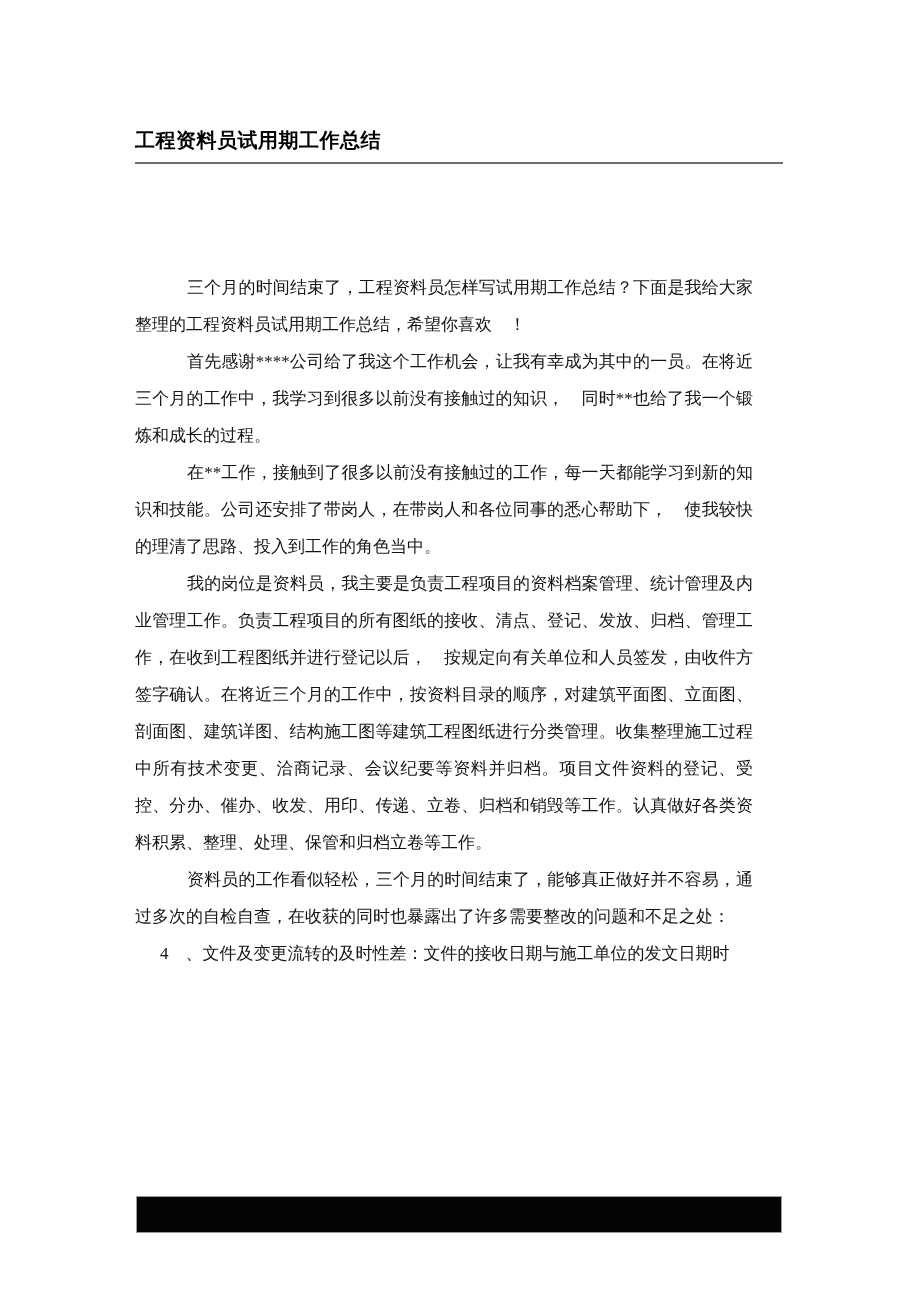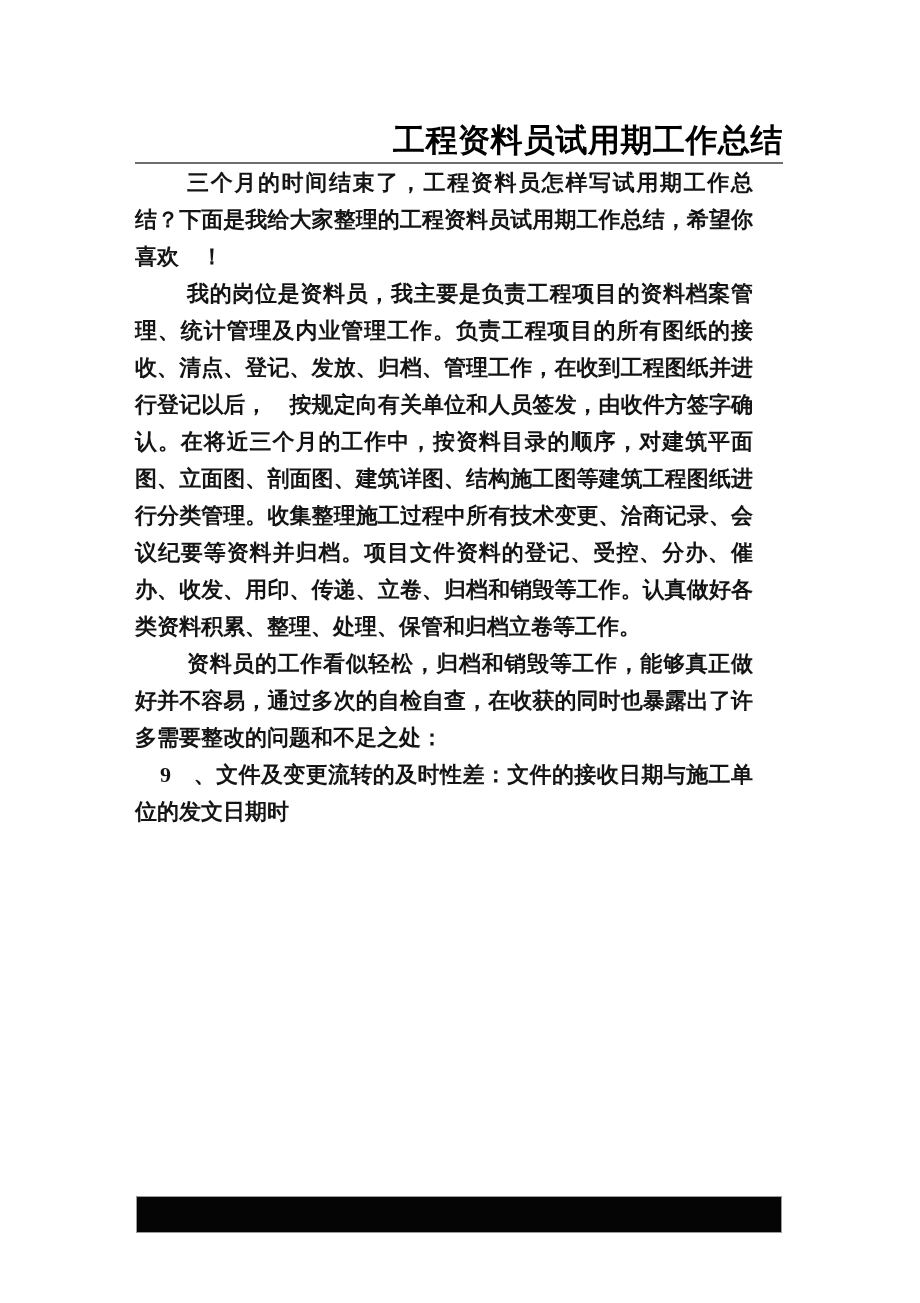--- a/index.html
+++ b/index.html
@@ -21,40 +21,40 @@
   }
   .doc {
     position: absolute;
     left: 135px;
     top: 0;
     width: 648px;
   }
   .doc-title {
     margin: 118px 0 0 0;
     padding: 0;
-    font-size: 32px;
+    font-size: 20px;
     font-weight: 700;
     line-height: 44px;
     letter-spacing: 0.5px;
-    text-align: right;
+    text-align: left;
     color: var(--title, #000000);
   }
   .title-rule {
     height: 0;
     border: none;
     border-top: 2px solid var(--rule, #6e6e6e);
     margin: 0;
   }
   .body-text {
+    margin-top: 105px;
     width: 618px;
-    font-size: 22px;
+    font-size: 17px;
     line-height: 37px;
     color: var(--text, #141414);
     text-align: justify;
-    font-weight: bold;
   }
   .para {
     margin: 0;
     padding: 0;
     text-indent: 52px;
   }
   .para.numbered {
     text-indent: 25px;
   }
   .redaction-bar {
@@ -70,19 +70,21 @@
 </style>
 </head>
 <body>
 
 <div class="page">
   <div class="doc">
     <h1 class="doc-title">工程资料员试用期工作总结</h1>
     <div class="title-rule"></div>
     <div class="body-text">
         <p class="para normal">三个月的时间结束了，工程资料员怎样写试用期工作总结？下面是我给大家整理的工程资料员试用期工作总结，希望你喜欢　！</p>
+        <p class="para normal">首先感谢****公司给了我这个工作机会，让我有幸成为其中的一员。在将近三个月的工作中，我学习到很多以前没有接触过的知识，　同时**也给了我一个锻炼和成长的过程。</p>
+        <p class="para normal">在**工作，接触到了很多以前没有接触过的工作，每一天都能学习到新的知识和技能。公司还安排了带岗人，在带岗人和各位同事的悉心帮助下，　使我较快的理清了思路、投入到工作的角色当中。</p>
         <p class="para normal">我的岗位是资料员，我主要是负责工程项目的资料档案管理、统计管理及内业管理工作。负责工程项目的所有图纸的接收、清点、登记、发放、归档、管理工作，在收到工程图纸并进行登记以后，　按规定向有关单位和人员签发，由收件方签字确认。在将近三个月的工作中，按资料目录的顺序，对建筑平面图、立面图、剖面图、建筑详图、结构施工图等建筑工程图纸进行分类管理。收集整理施工过程中所有技术变更、洽商记录、会议纪要等资料并归档。项目文件资料的登记、受控、分办、催办、收发、用印、传递、立卷、归档和销毁等工作。认真做好各类资料积累、整理、处理、保管和归档立卷等工作。</p>
-        <p class="para normal">资料员的工作看似轻松，归档和销毁等工作，能够真正做好并不容易，通过多次的自检自查，在收获的同时也暴露出了许多需要整改的问题和不足之处：</p>
-        <p class="para numbered">9　、文件及变更流转的及时性差：文件的接收日期与施工单位的发文日期时</p>
+        <p class="para normal">资料员的工作看似轻松，三个月的时间结束了，能够真正做好并不容易，通过多次的自检自查，在收获的同时也暴露出了许多需要整改的问题和不足之处：</p>
+        <p class="para numbered">4　、文件及变更流转的及时性差：文件的接收日期与施工单位的发文日期时</p>
       </div>
   </div>
   <div class="redaction-bar"></div>
 </div>
 
 </body></html>

